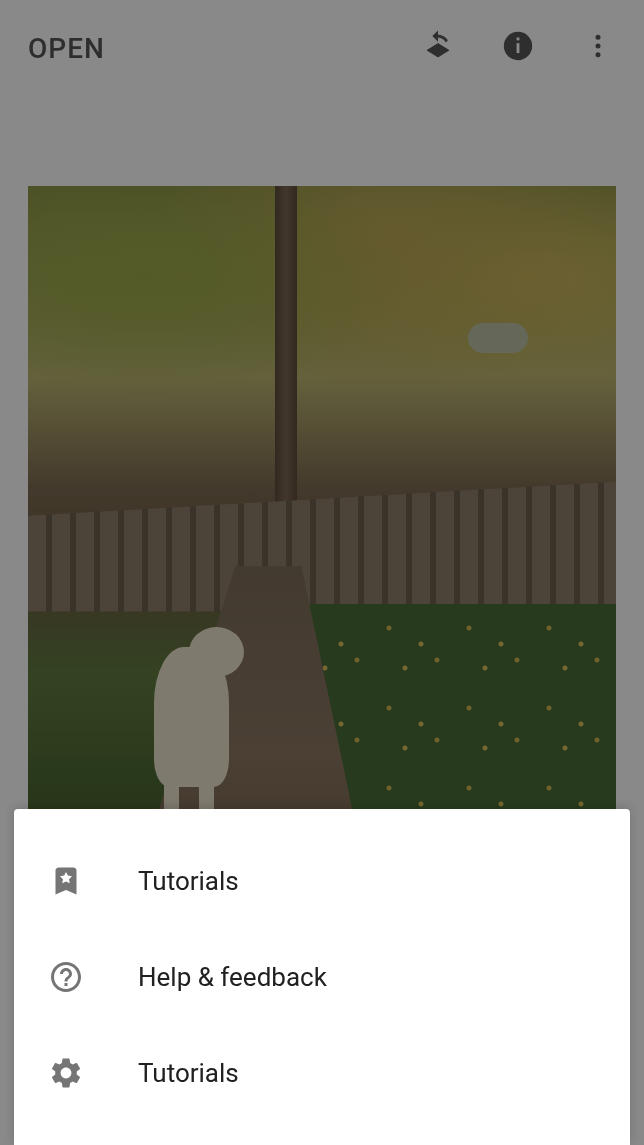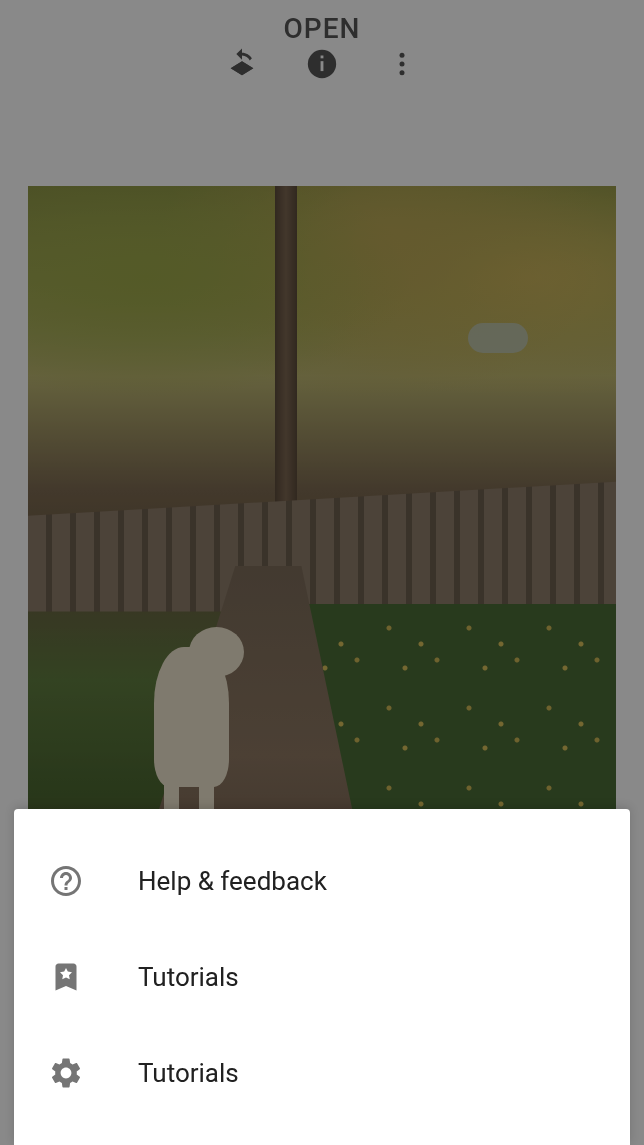--- a/index.html
+++ b/index.html
@@ -20,21 +20,20 @@
       height: 100%;
       background: #fafafa;
       position: relative;
     }
     .header {
       height: 96px;
       display: flex;
       align-items: center;
       padding: 12px 28px;
       justify-content: space-between;
-      flex-direction: column;
     }
     .header-left {
       display: flex;
       align-items: center;
     }
     .open-button {
       font-size: 28px;
       font-weight: 500;
       letter-spacing: 1px;
       color: #555;
@@ -271,36 +270,36 @@
       </div>
     </div>
   </div>
 
   <div class="scrim"></div>
 
   <div class="bottom-sheet">
     <div class="menu-item">
       <div class="menu-icon">
         <svg width="36" height="36" viewBox="0 0 24 24">
+          <path d="M17 3H7c-1.1 0-2 .9-2 2v16l7-3 7 3V5c0-1.1-.9-2-2-2z"></path>
+          <path d="M12 6l1.2 2.4 2.8.4-2 2 .5 2.7L12 12.3l-2.5 1.2.5-2.7-2-2 2.8-.4L12 6z" fill="#fff"></path>
+        </svg>
+      </div>
+      <div class="menu-label">Tutorials</div>
+    </div>
+
+    <div class="menu-item">
+      <div class="menu-icon">
+        <svg width="36" height="36" viewBox="0 0 24 24">
           <path d="M12 2C6.48 2 2 6.48 2 12s4.48 10 10 10 10-4.48 10-10S17.52 2 12 2zm0 18c-4.41 0-8-3.59-8-8s3.59-8 8-8 8 3.59 8 8-3.59 8-8 8z"></path>
           <path d="M12 6c-2.2 0-4 1.8-4 4h2c0-1.1.9-2 2-2s2 .9 2 2c0 2-3 1.75-3 5h2c0-2.25 3-2.5 3-5 0-2.2-1.8-4-4-4z"></path>
           <rect x="11" y="16" width="2" height="2"></rect>
         </svg>
       </div>
       <div class="menu-label">Help &amp; feedback</div>
-    </div>
-
-    <div class="menu-item">
-      <div class="menu-icon">
-        <svg width="36" height="36" viewBox="0 0 24 24">
-          <path d="M17 3H7c-1.1 0-2 .9-2 2v16l7-3 7 3V5c0-1.1-.9-2-2-2z"></path>
-          <path d="M12 6l1.2 2.4 2.8.4-2 2 .5 2.7L12 12.3l-2.5 1.2.5-2.7-2-2 2.8-.4L12 6z" fill="#fff"></path>
-        </svg>
-      </div>
-      <div class="menu-label">Tutorials</div>
     </div>
 
     <div class="menu-item">
       <div class="menu-icon">
         <svg width="36" height="36" viewBox="0 0 24 24">
           <path d="M19.14 12.94c.04-.3.06-.61.06-.94 0-.32-.02-.64-.07-.94l2.03-1.58c.18-.14.23-.41.12-.61l-1.92-3.32c-.12-.22-.37-.29-.59-.22l-2.39.96c-.5-.38-1.03-.7-1.62-.94l-.36-2.54c-.04-.24-.24-.41-.48-.41h-3.84c-.24 0-.43.17-.47.41l-.36 2.54c-.59.24-1.13.57-1.62.94l-2.39-.96c-.22-.08-.47 0-.59.22L2.74 8.87c-.12.21-.08.47.12.61l2.03 1.58c-.05.3-.09.63-.09.94s.02.64.07.94l-2.03 1.58c-.18.14-.23.41-.12.61l1.92 3.32c.12.22.37.29.59.22l2.39-.96c.5.38 1.03.7 1.62.94l.36 2.54c.05.24.24.41.48.41h3.84c.24 0 .44-.17.47-.41l.36-2.54c.59-.24 1.13-.56 1.62-.94l2.39.96c.22.08.47 0 .59-.22l1.92-3.32c.12-.22.07-.47-.12-.61l-2.01-1.58zM12 15.6c-1.98 0-3.6-1.62-3.6-3.6s1.62-3.6 3.6-3.6 3.6 1.62 3.6 3.6-1.62 3.6-3.6 3.6z"></path>
         </svg>
       </div>
       <div class="menu-label">Tutorials</div>
     </div>

